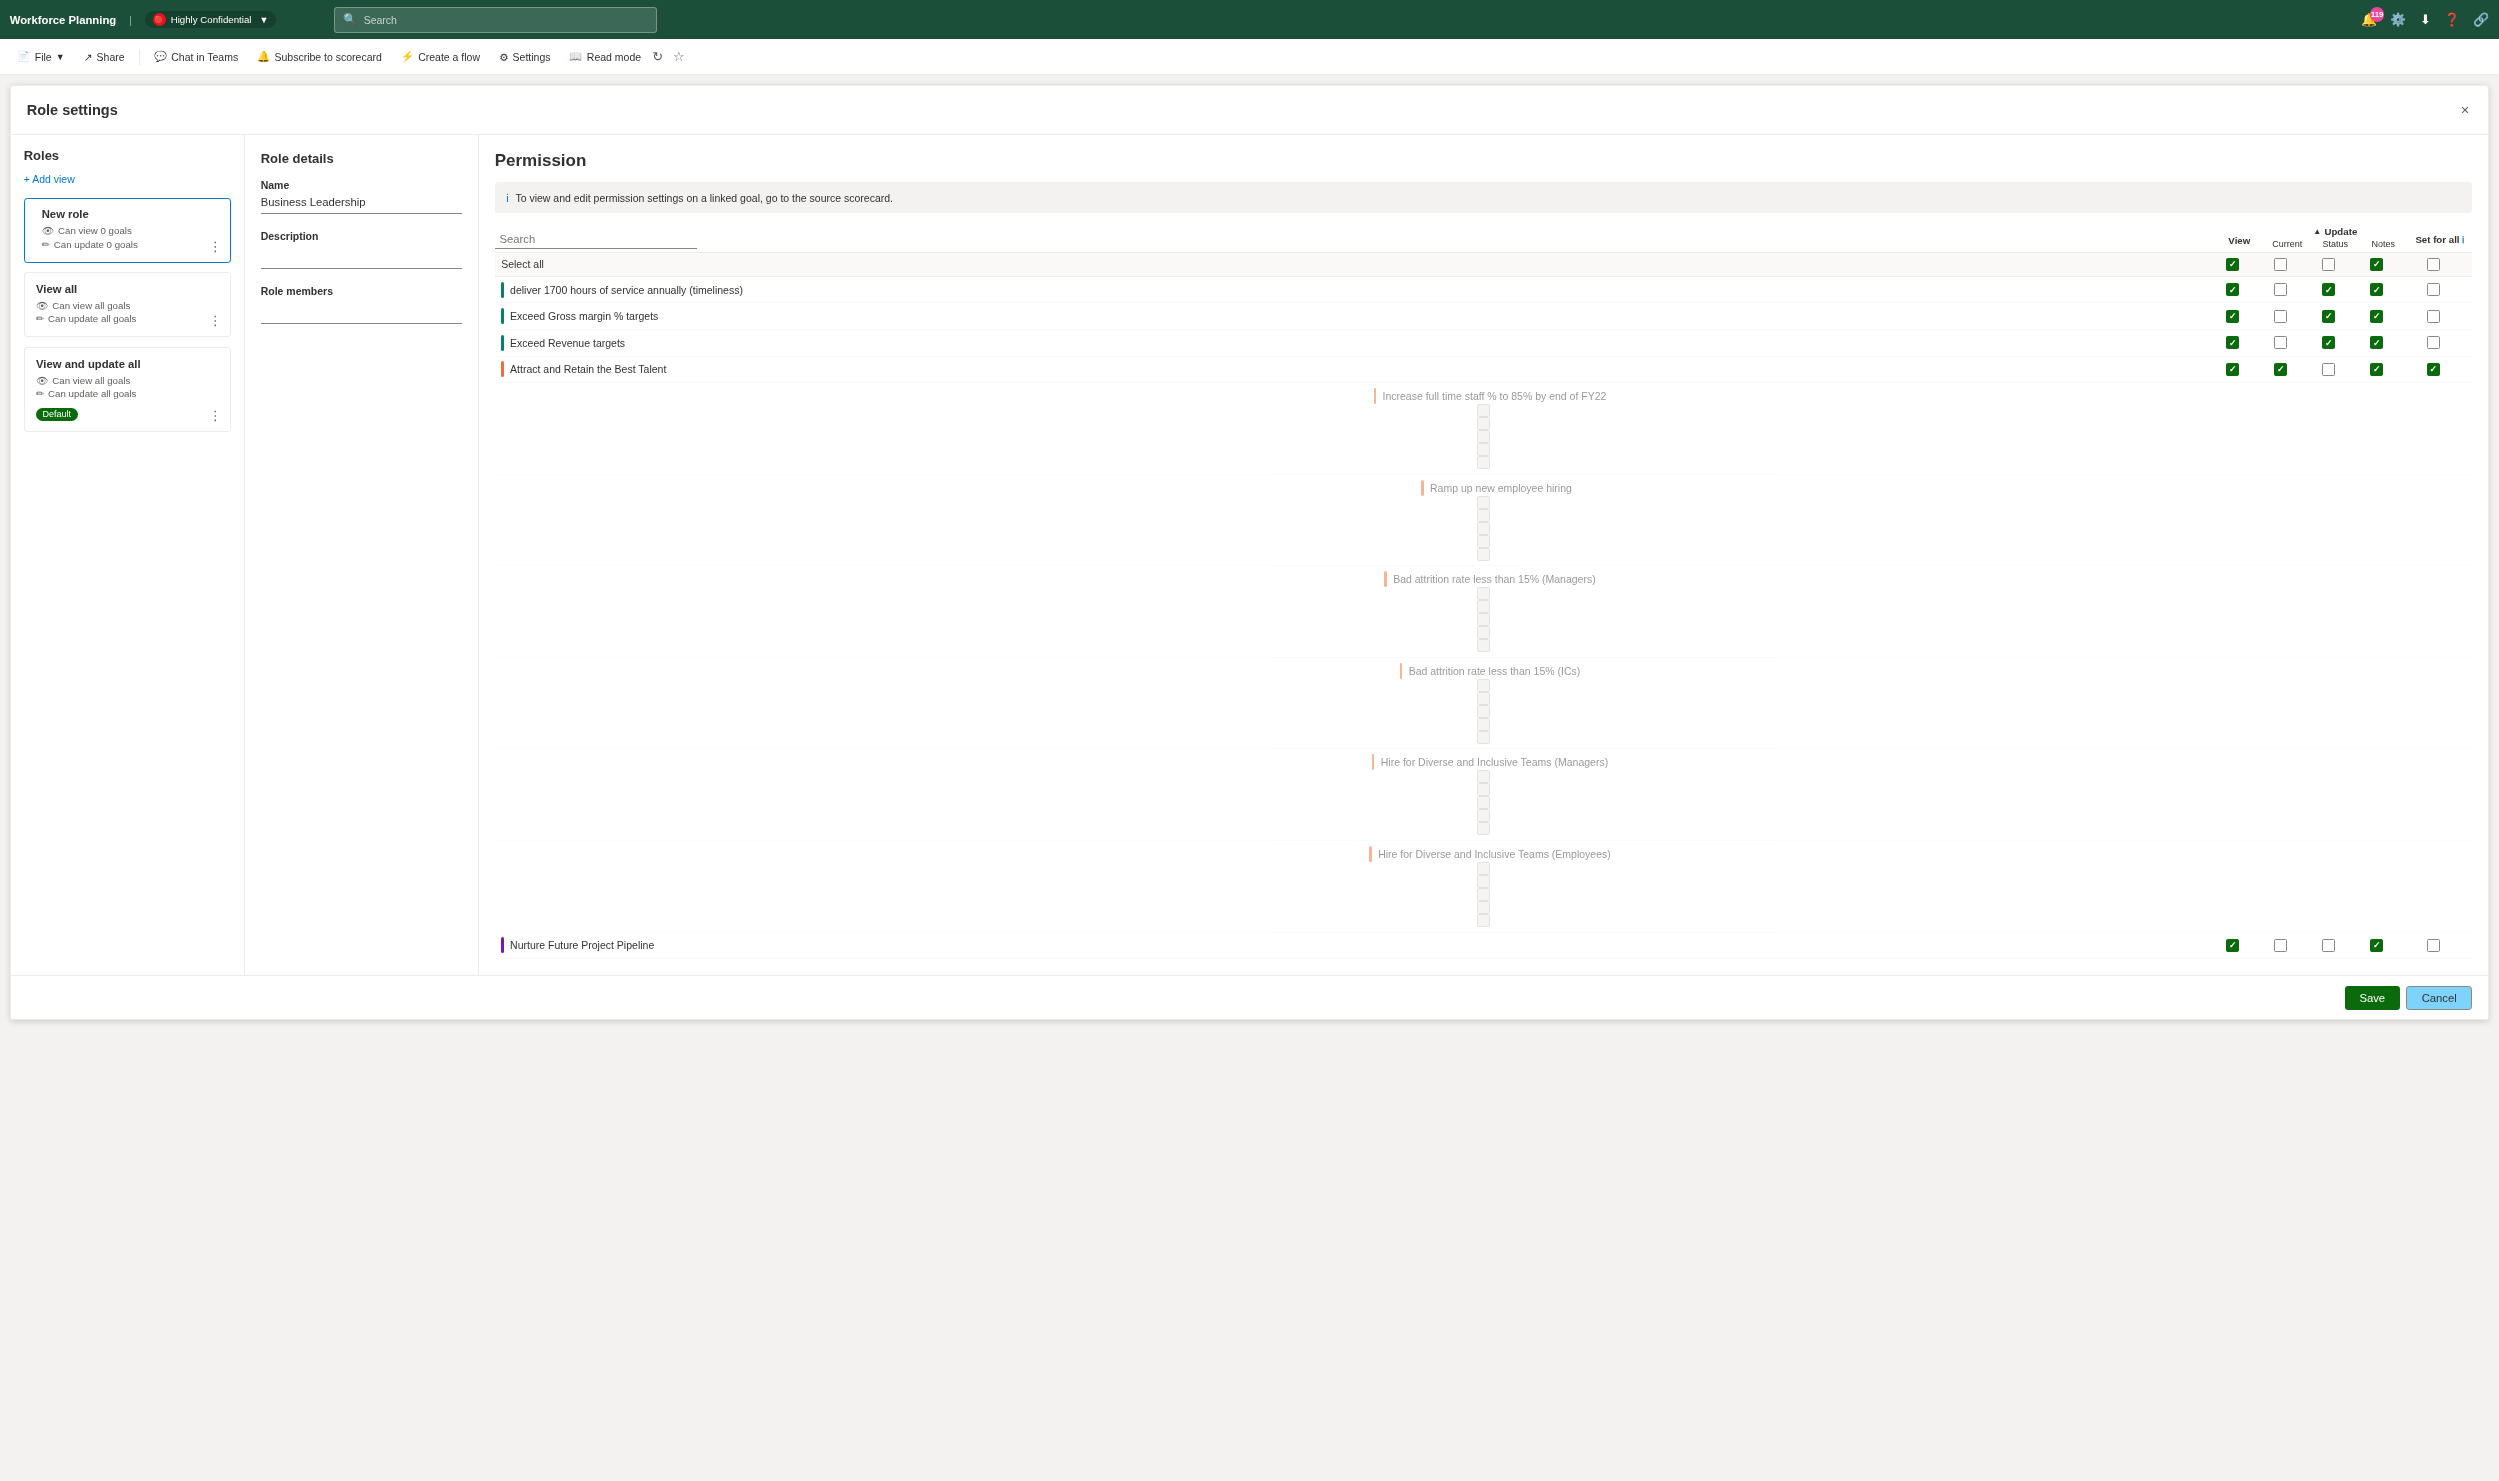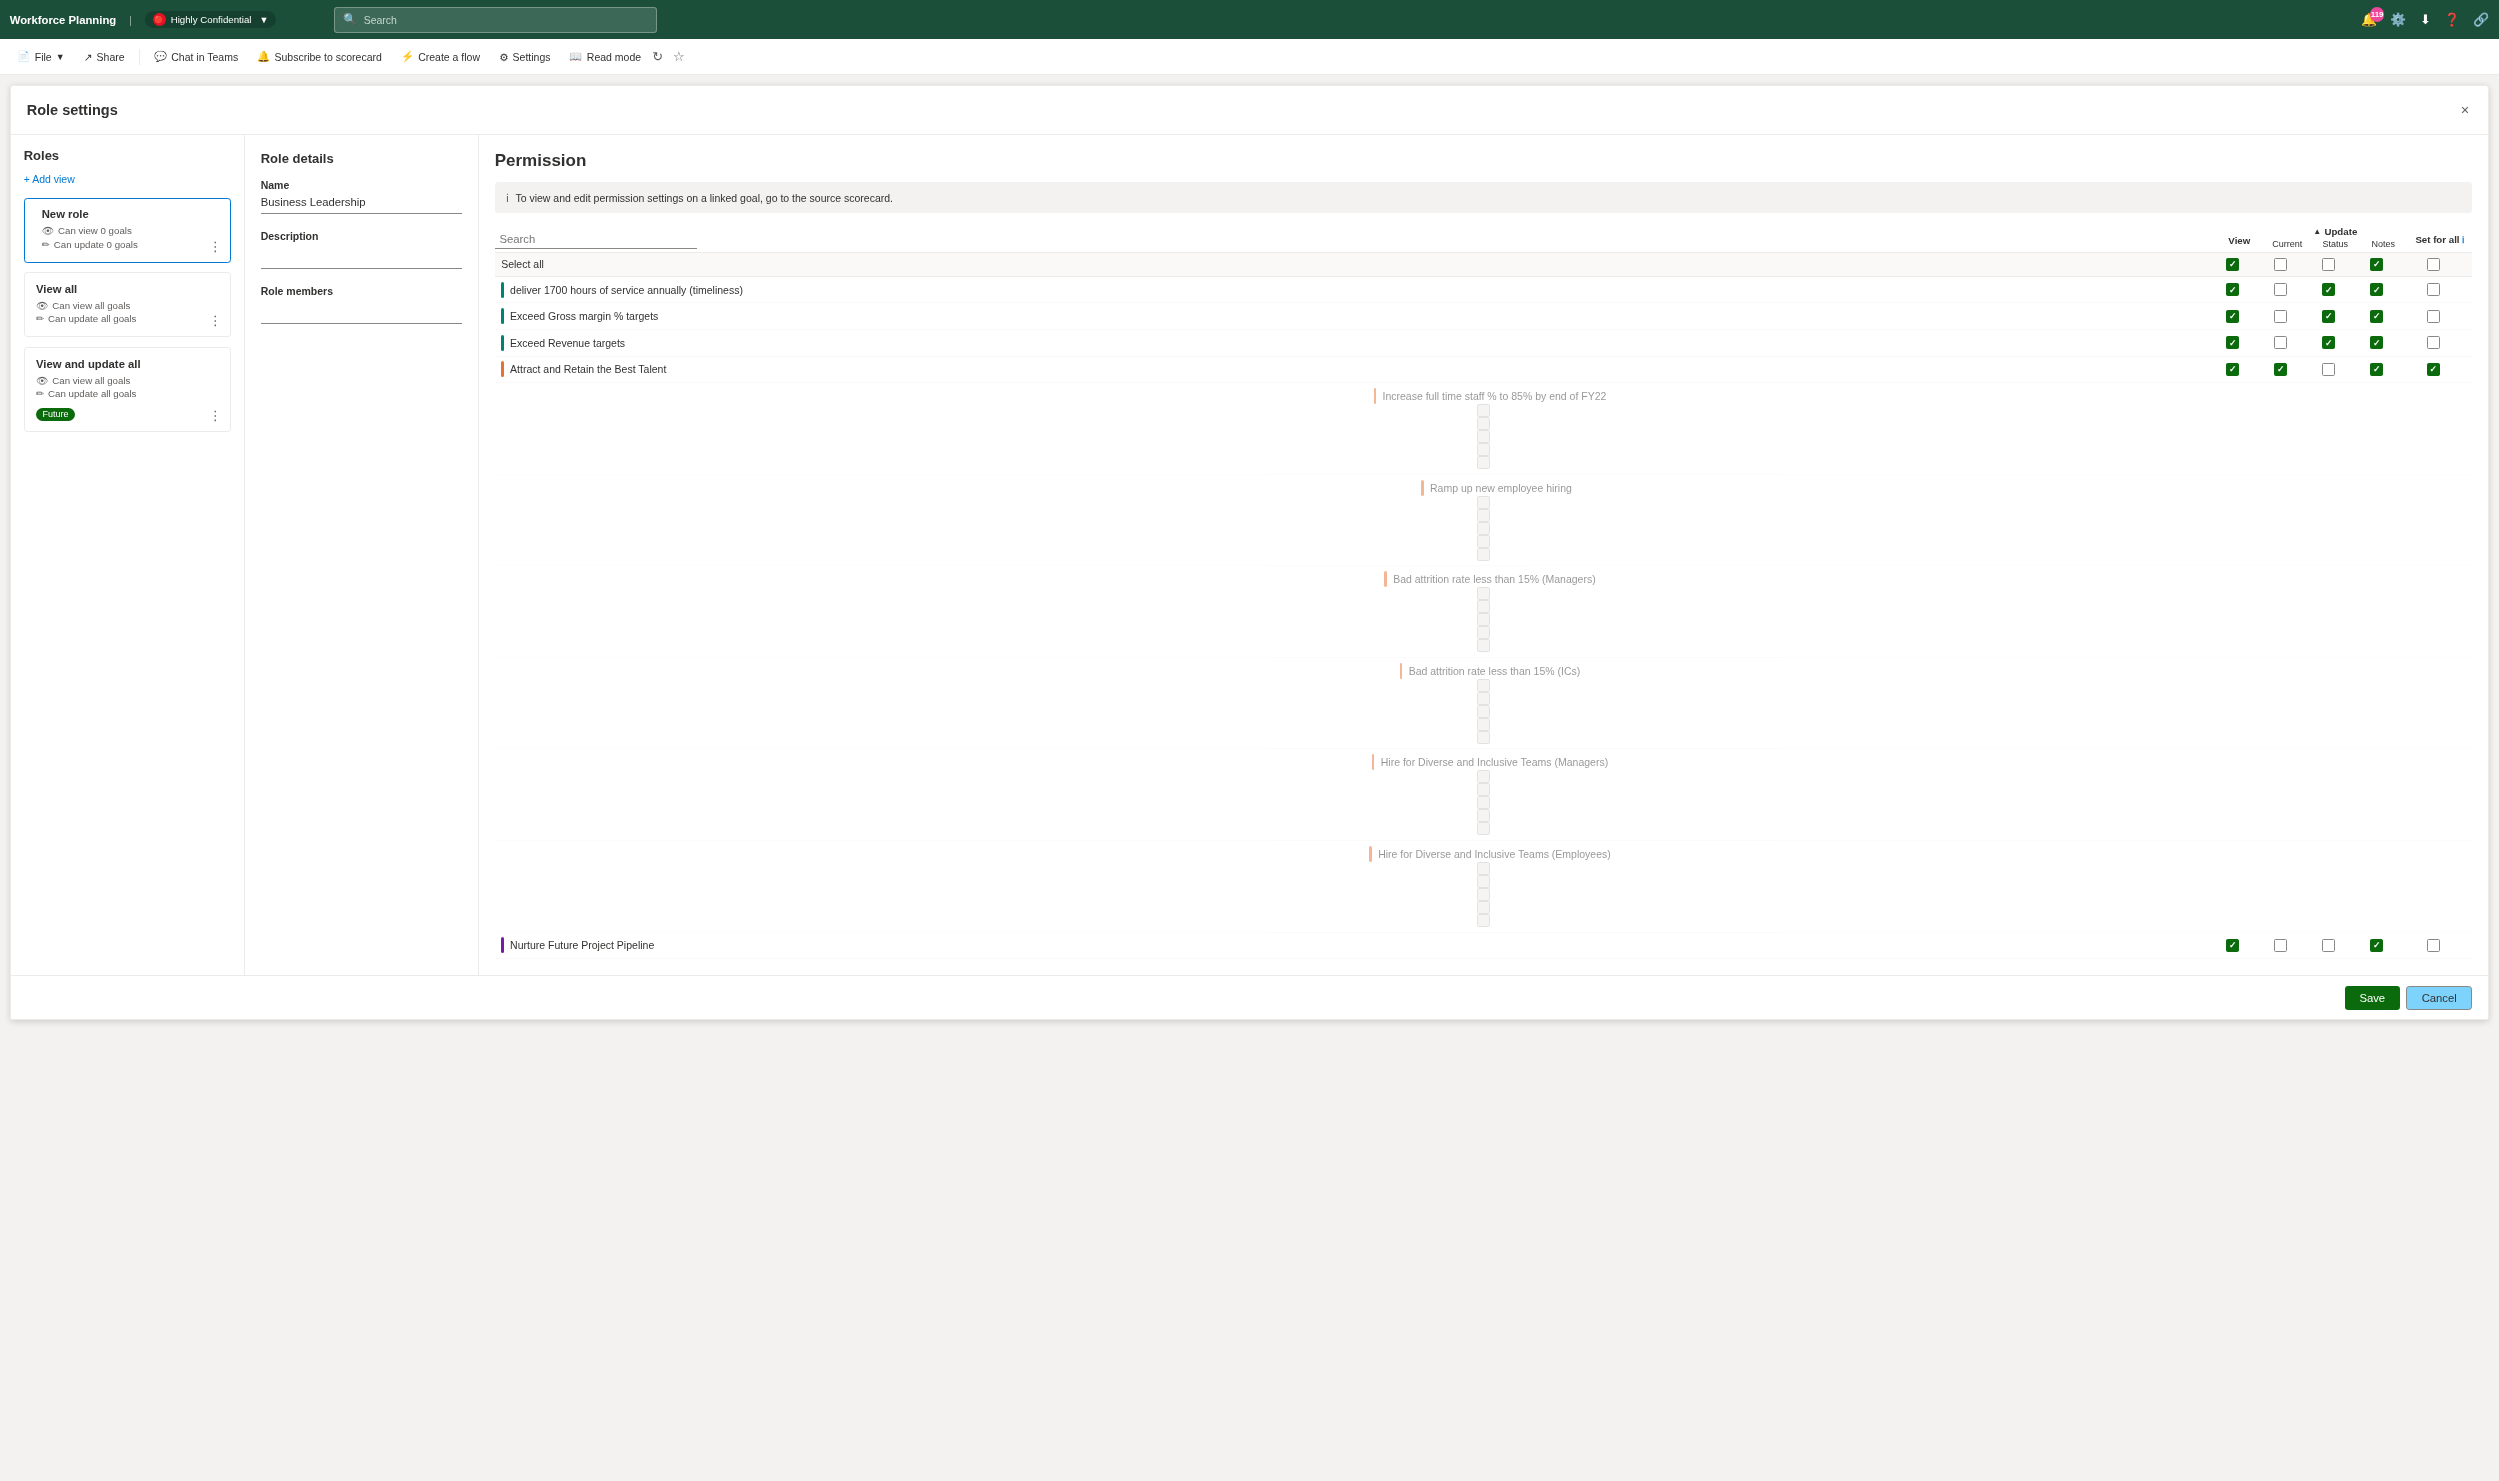--- a/index.html
+++ b/index.html
@@ -198,21 +198,21 @@
           <div class="role-card">
     <div class="role-card-name">View and update all</div>
     <div class="role-card-meta">
       <span>👁</span>
       <span>Can view all goals</span>
     </div>
     <div class="role-card-meta">
       <span>✏</span>
       <span>Can update all goals</span>
     </div>
-    <span class="default-badge">Future</span>
+    <span class="default-badge">Default</span>
     <button class="role-card-more">⋮</button>
   </div>
         </div>
     </div>
 
     <div class="role-details-panel">
       <div class="section-heading">Role details</div>
 
       <div class="field-label">Name</div>
       <div class="field-value">Business Leadership</div>

